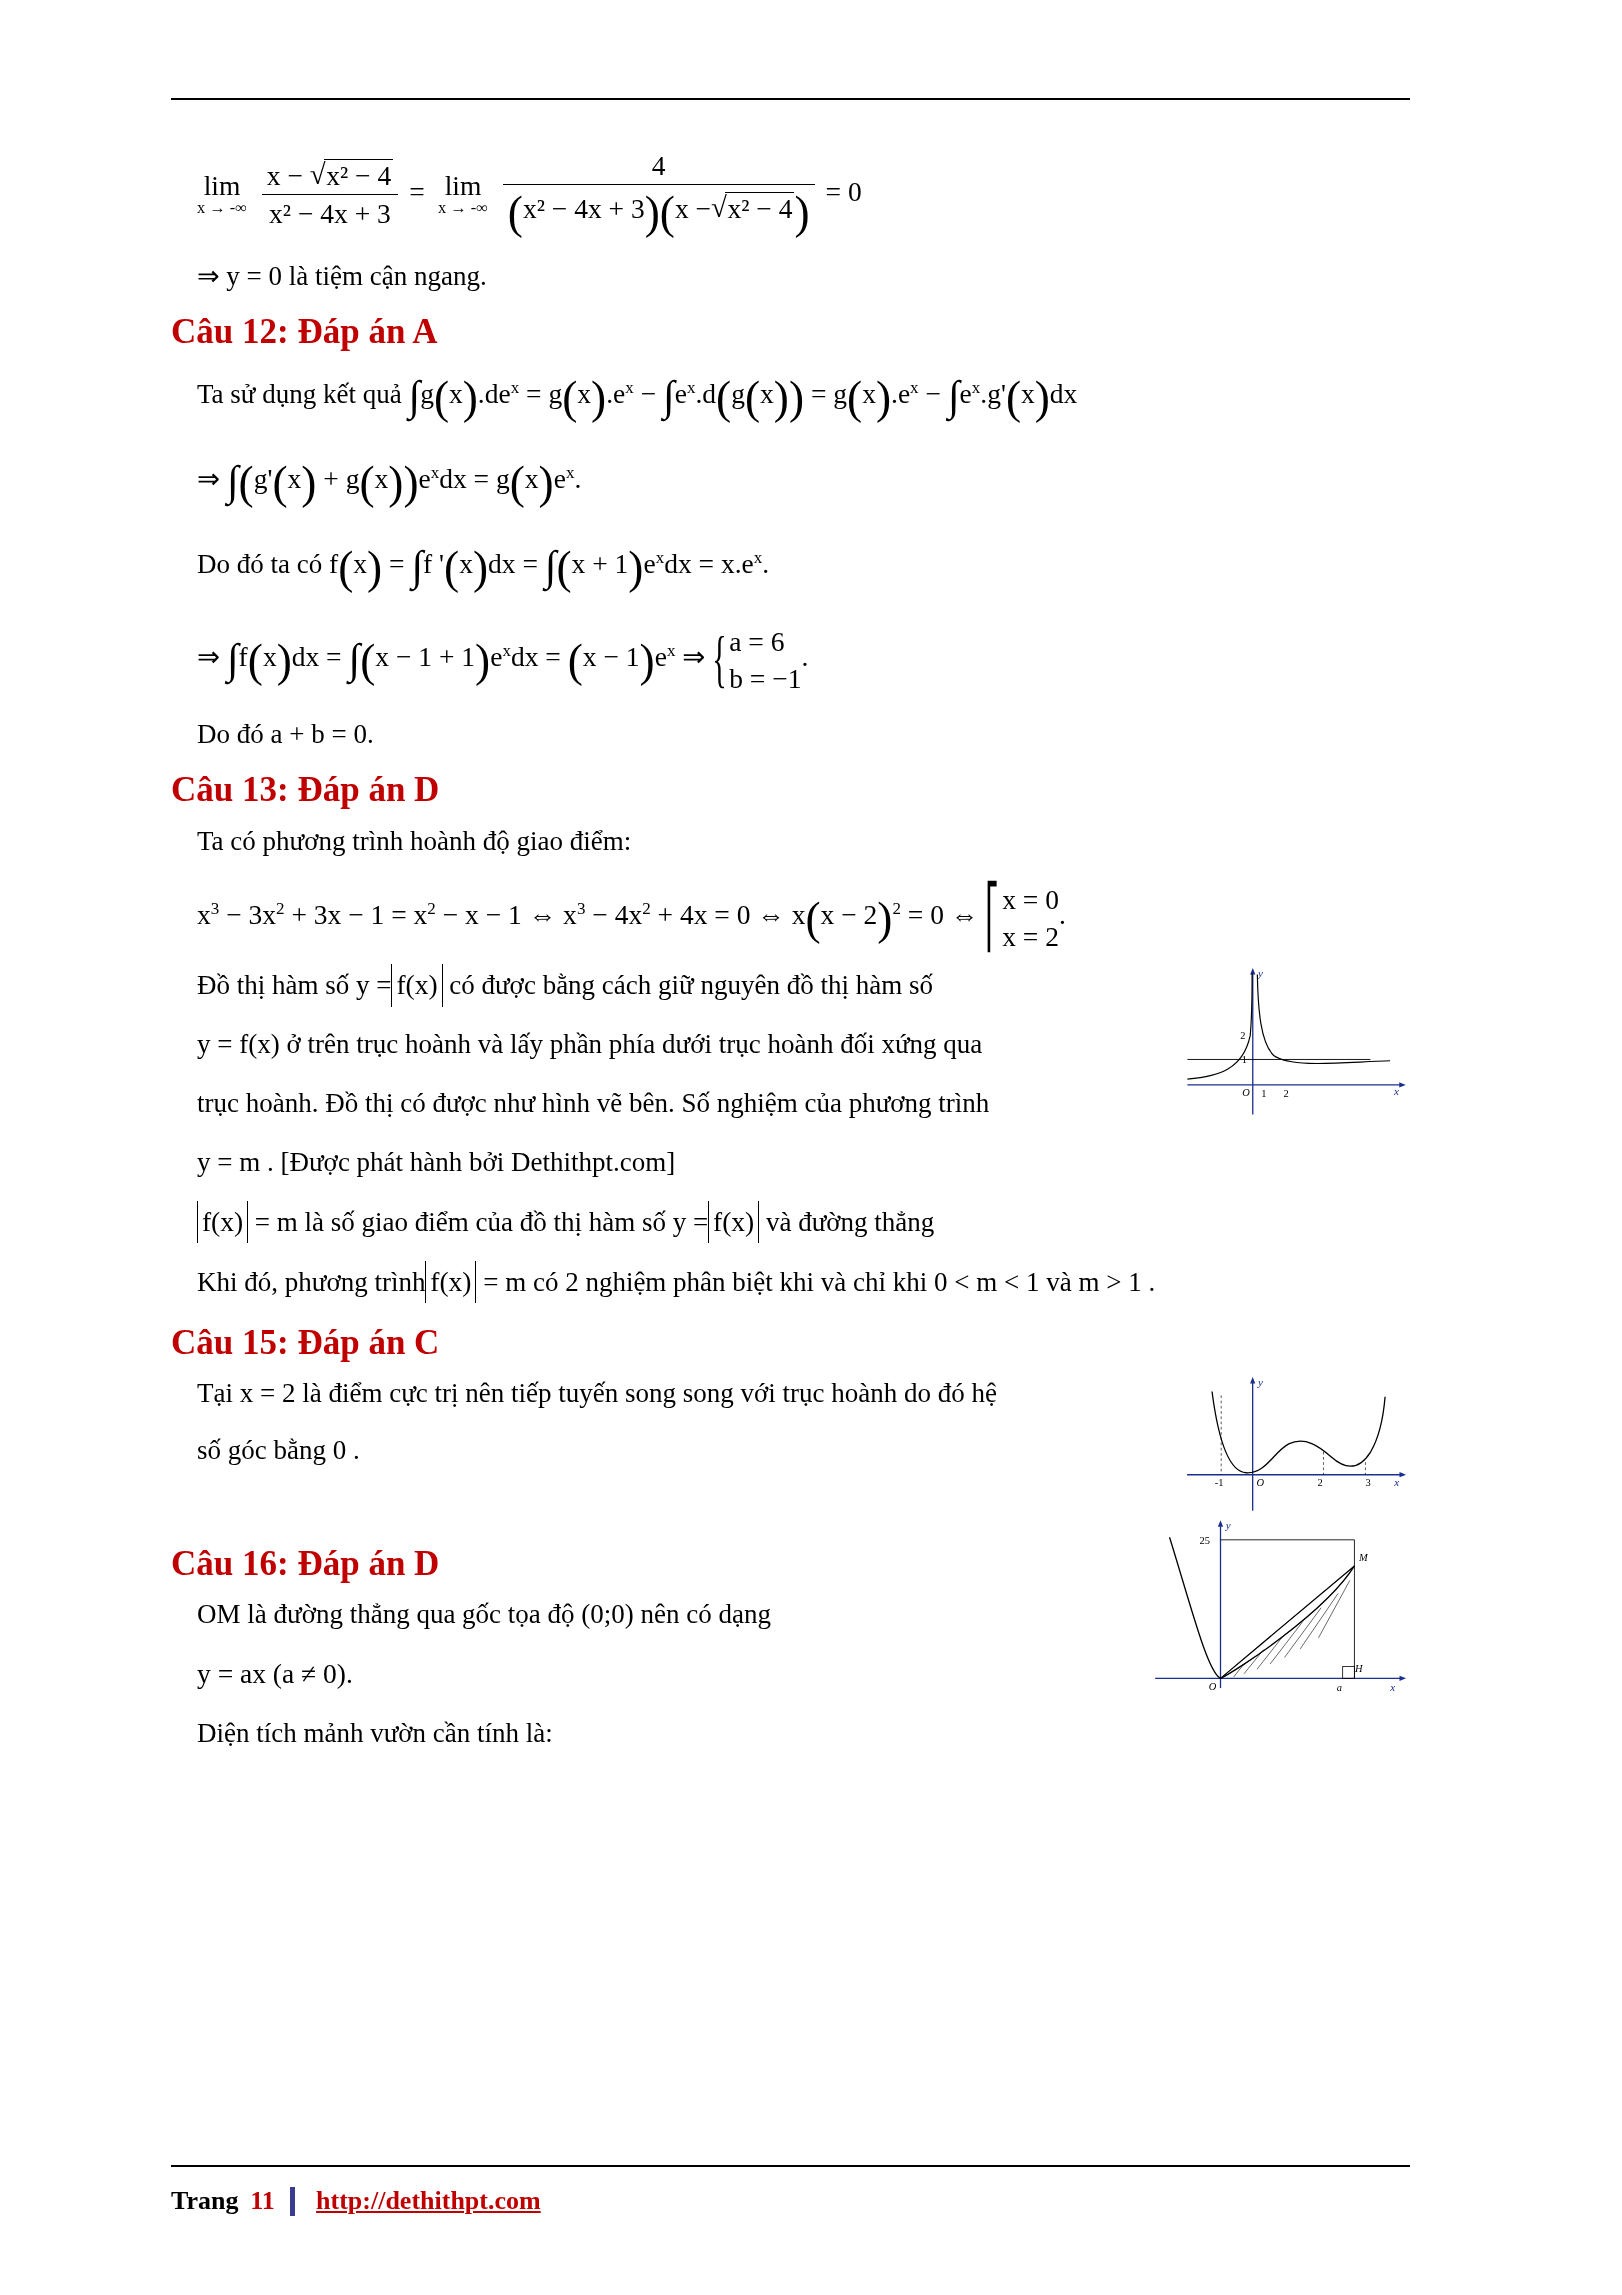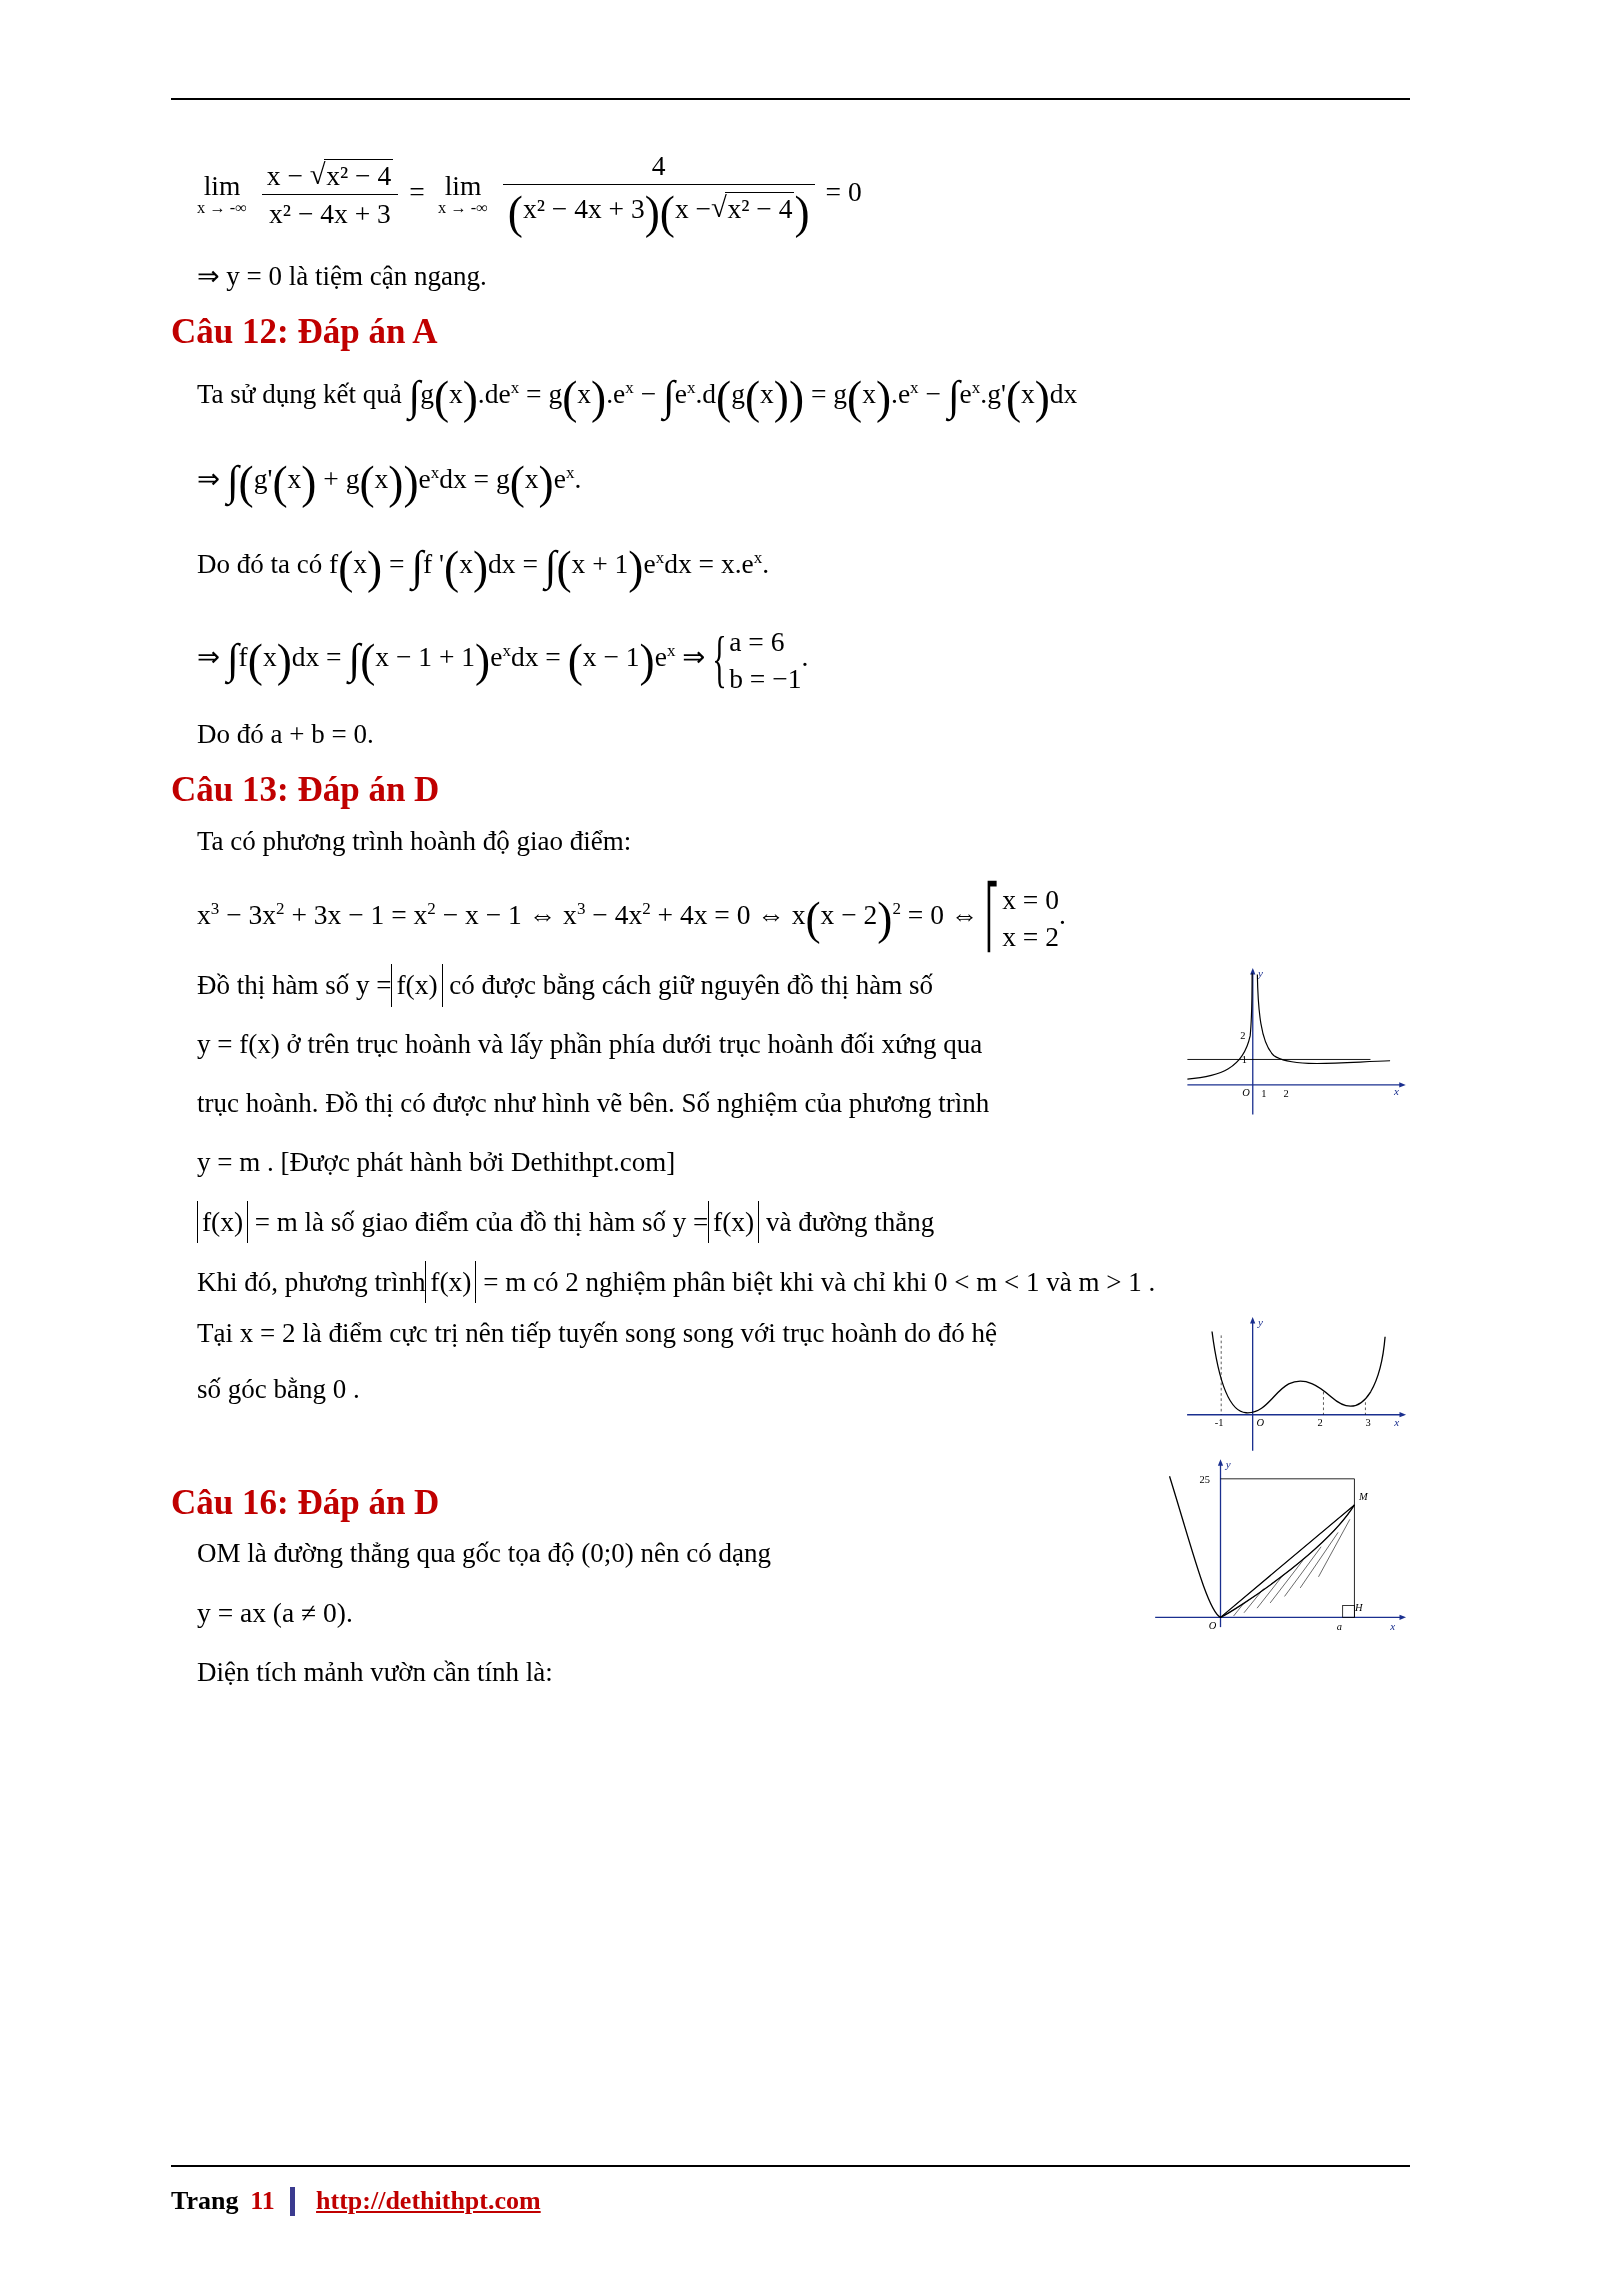--- a/index.html
+++ b/index.html
@@ -293,20 +293,21 @@
     <div class="line justify" style="padding-left:26px; margin-top:17px;">
       <span class="abs math"><span>f(x)</span></span>
       <span>= m là số giao điểm của đồ thị hàm số  y =</span><span class="abs math"><span>f(x)</span></span>
       <span>và đường thẳng</span>
     </div>
     <div class="line justify" style="padding-left:26px; margin-top:17px; clear:both;">
       <span>Khi đó, phương trình</span><span class="abs math"><span>f(x)</span></span>
       <span>= m  có 2 nghiệm phân biệt khi và chỉ khi  0 &lt; m &lt; 1 và  m &gt; 1 .</span>
     </div>
 
+    <div class="heading" style="margin-top:19.6px;">Câu 15: Đáp án C</div>
 
     <div class="wrapfig-right">
       <svg width="236" height="151" viewBox="0 0 360 230">
         <line x1="120" y1="10" x2="120" y2="210" stroke="#1a2f8f" stroke-width="2"></line>
         <polygon points="120,6 116,16 124,16" fill="#1a2f8f"></polygon>
         <line x1="20" y1="155" x2="350" y2="155" stroke="#1a2f8f" stroke-width="2"></line>
         <polygon points="354,155 344,151 344,159" fill="#1a2f8f"></polygon>
         <text x="128" y="20" font-family="Liberation Serif, serif" font-size="17" font-style="italic" fill="#1a2f8f">y</text>
         <text x="336" y="172" font-family="Liberation Serif, serif" font-size="17" font-style="italic" fill="#1a2f8f">x</text>
         <text x="126" y="172" font-family="Liberation Serif, serif" font-size="16" font-style="italic" fill="#000">O</text>

